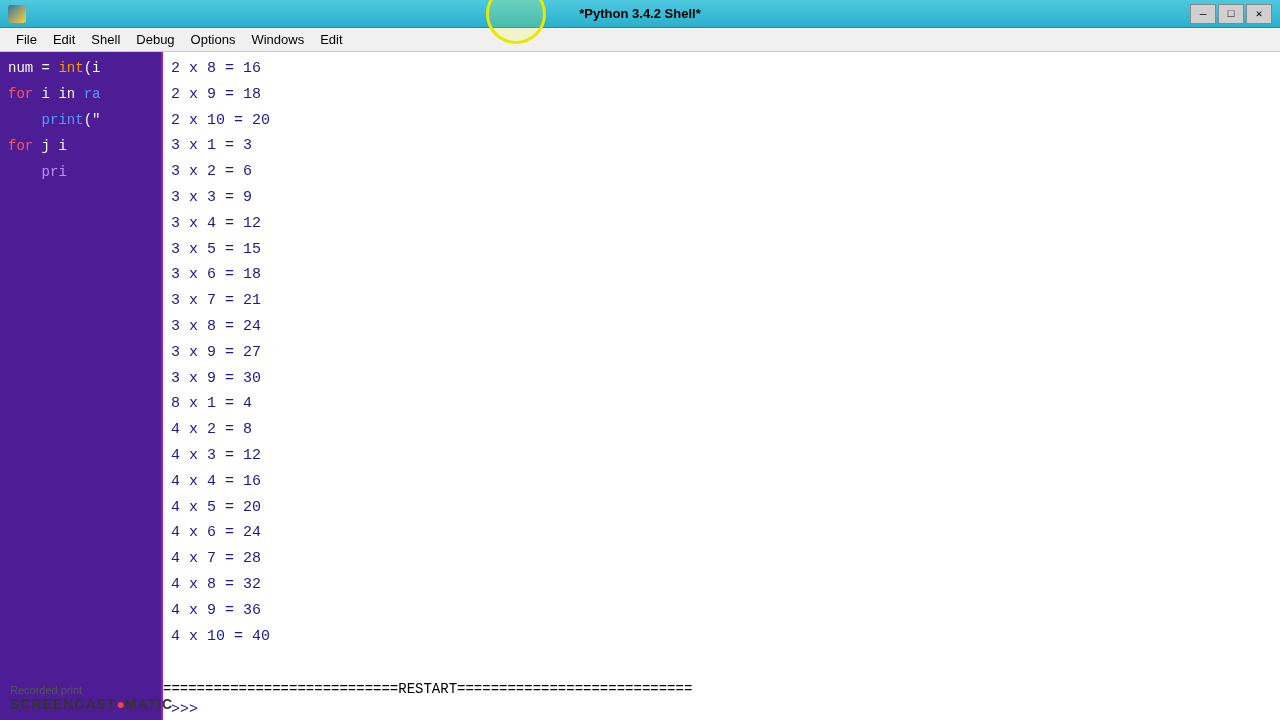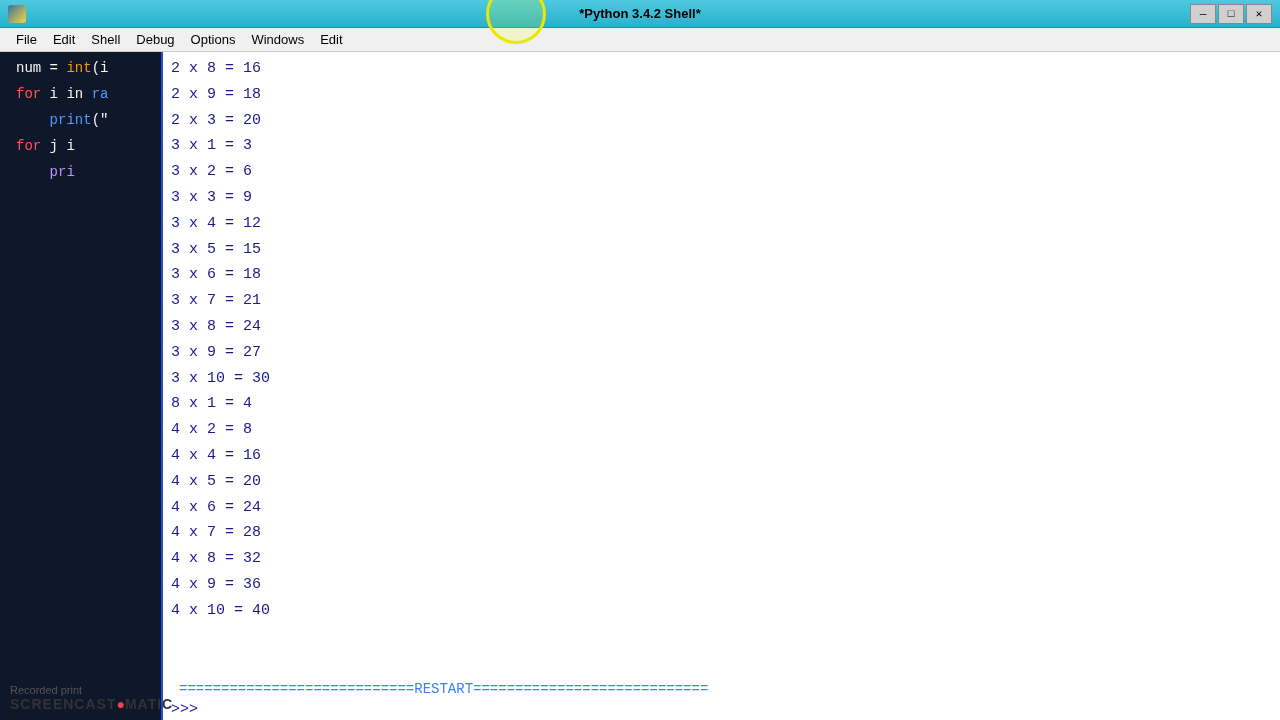--- a/index.html
+++ b/index.html
@@ -73,26 +73,26 @@
 
     
     #main-layout {
       display: flex;
       height: calc(720px - 28px - 24px);
     }
 
     
     #left-panel {
       width: 163px;
-      background: #0f172a;
+      background: #4c1d95;
       color: #cdd6f4;
       font-size: 14px;
-      padding: 4px 16px;
-      overflow: hidden;
-      border-right: 2px solid #1d4ed8;
+      padding: 4px 8px;
+      overflow: hidden;
+      border-right: 2px solid #a21caf;
       font-family: 'Courier New', Courier, monospace;
       line-height: 1.85;
     }
     .code-orange { color: #ff9900; }
     .code-blue { color: #5599ff; }
     .code-purple { color: #bd93f9; }
     .code-red { color: #ff5555; }
     .code-white { color: #f8f8f2; }
 
     
@@ -109,24 +109,24 @@
       padding: 4px 8px;
       font-size: 15px;
       font-family: 'Courier New', Courier, monospace;
       color: #1a1a8c;
       line-height: 1.72;
       overflow: hidden;
     }
 
     #restart-bar {
       background: #ffffff;
-      padding: 2px 16px;
+      padding: 2px 0;
       font-size: 14px;
       font-family: 'Courier New', Courier, monospace;
-      color: #3b82f6;
+      color: #000000;
       white-space: nowrap;
       overflow: hidden;
     }
 
     #shell-prompt {
       padding: 2px 8px;
       font-size: 15px;
       font-family: 'Courier New', Courier, monospace;
       color: #1a1a8c;
     }
@@ -210,33 +210,34 @@
     <div>
       <span class="code-white">&nbsp;&nbsp;&nbsp;&nbsp;</span><span class="code-purple">pri</span>
     </div>
   </div>
 
   <div id="right-panel">
     <div id="shell-output">
 
     <div>2  x  8  = 16</div>
         <div>2  x  9  = 18</div>
-        <div>2  x 3  = 20</div>
+        <div>2  x 10  = 20</div>
         <div>3  x  1  =  3</div>
         <div>3  x  2  =  6</div>
         <div>3  x  3  =  9</div>
         <div>3  x  4  = 12</div>
         <div>3  x  5  = 15</div>
         <div>3  x  6  = 18</div>
         <div>3  x  7  = 21</div>
         <div>3  x  8  = 24</div>
         <div>3  x  9  = 27</div>
-        <div>3  x 10  = 30</div>
+        <div>3  x 9  = 30</div>
         <div>8  x  1  =  4</div>
         <div>4  x  2  =  8</div>
+        <div>4  x  3  = 12</div>
         <div>4  x  4  = 16</div>
         <div>4  x  5  = 20</div>
         <div>4  x  6  = 24</div>
         <div>4  x  7  = 28</div>
         <div>4  x  8  = 32</div>
         <div>4  x  9  = 36</div>
         <div>4  x 10  = 40</div>
       </div>
     <div id="restart-bar">============================RESTART============================</div>
     <div id="shell-prompt">&gt;&gt;&gt;</div>

